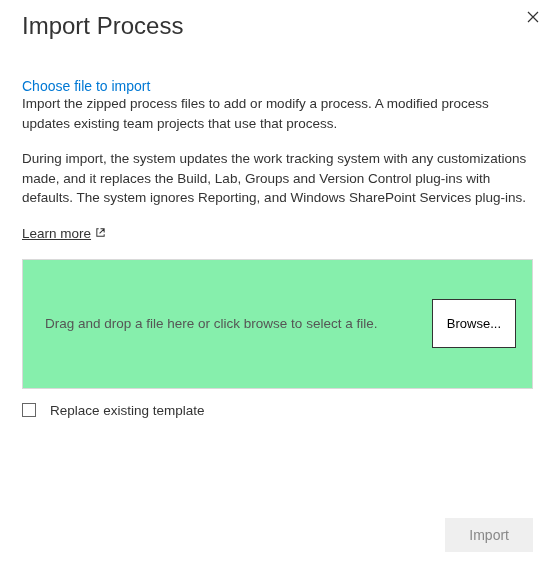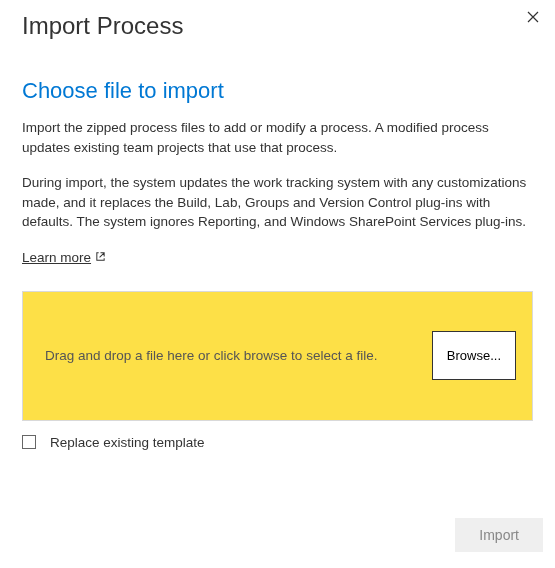--- a/index.html
+++ b/index.html
@@ -33,47 +33,46 @@
     .dialog-title {
       font-size: 24px;
       font-weight: 300;
       color: #333;
       padding: 12px 22px 0 22px;
     }
     .content {
       padding: 0 22px;
     }
     .section-title {
-      font-size: 22px;
+      font-size: 14px;
       font-weight: 400;
       color: #0078d4;
       margin-top: 38px;
-      margin-bottom: 14px;
     }
     .paragraph {
       font-size: 13.5px;
       line-height: 1.45;
       color: #333;
       margin-bottom: 16px;
     }
     .learn-more {
       font-size: 13.5px;
       color: #333;
       text-decoration: underline;
       cursor: pointer;
       display: inline-flex;
       align-items: center;
       gap: 4px;
-      margin-bottom: 26px;
+      margin-bottom: 18px;
     }
     .ext-icon {
       display: inline-block;
     }
     .dropzone {
-      background: #fde047;
+      background: #86efac;
       border: 1px solid #d9d9d9;
       padding: 32px 16px;
       display: flex;
       align-items: center;
       justify-content: space-between;
       min-height: 130px;
     }
     .dropzone-text {
       font-size: 13.5px;
       color: #555;
@@ -102,21 +101,21 @@
       cursor: pointer;
       flex-shrink: 0;
     }
     .checkbox-label {
       font-size: 13.5px;
       color: #333;
     }
     .footer {
       position: absolute;
       bottom: 16px;
-      right: 12px;
+      right: 22px;
     }
     .import-btn {
       background: #efefef;
       border: none;
       padding: 9px 24px;
       font-size: 14px;
       font-family: inherit;
       color: #888;
       cursor: default;
     }

